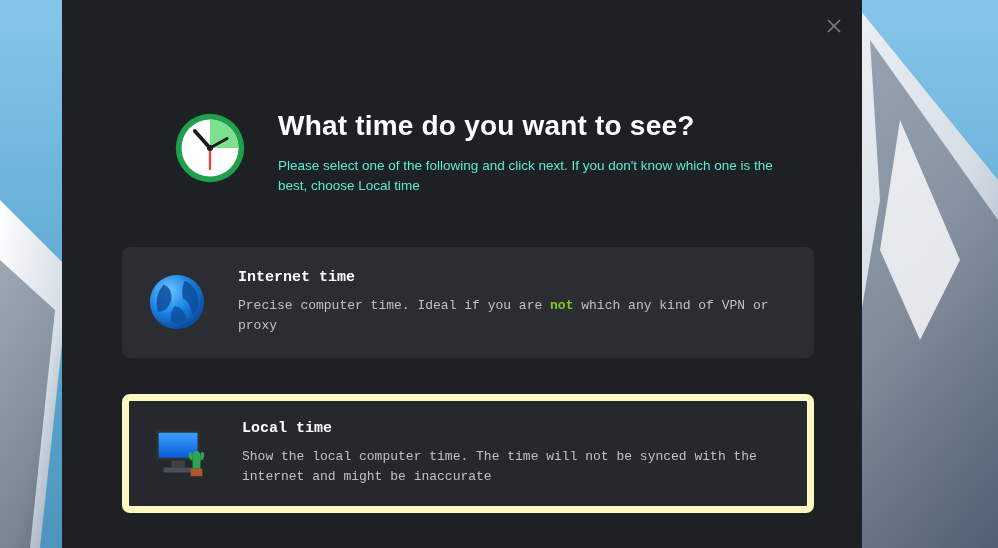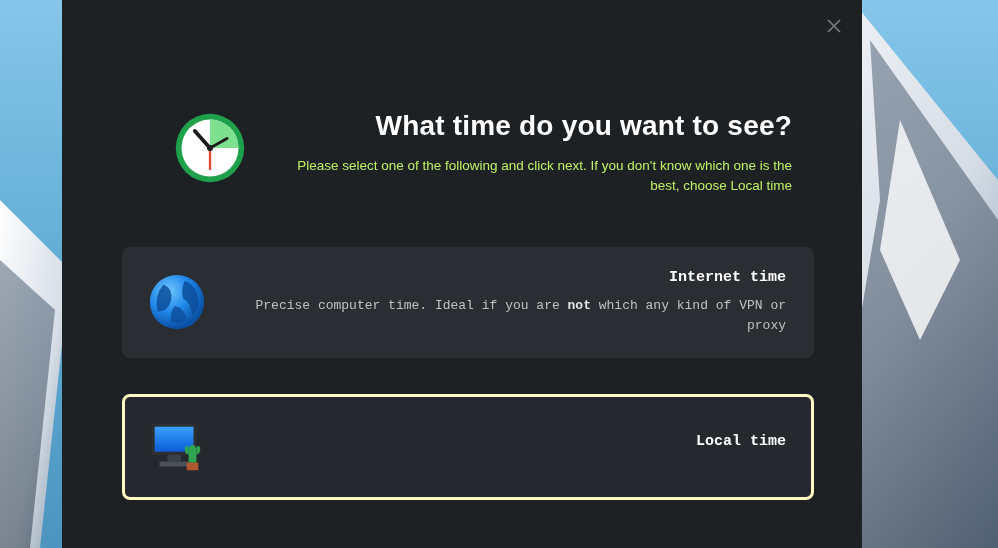--- a/index.html
+++ b/index.html
@@ -41,21 +41,20 @@
     .modal {
       position: absolute;
       left: 62px;
       top: 0;
       width: 800px;
       height: 548px;
       background: #1e2124;
       color: #d6d6d6;
       z-index: 10;
       padding: 0;
-      text-align: right;
     }
     .close-btn {
       position: absolute;
       top: 18px;
       right: 18px;
       width: 18px;
       height: 18px;
       color: #7a7e83;
       cursor: pointer;
     }
@@ -77,41 +76,41 @@
     .title {
       font-size: 28px;
       font-weight: 700;
       color: #ffffff;
       margin-bottom: 14px;
       letter-spacing: 0.2px;
     }
     .subtitle {
       font-size: 13.5px;
       line-height: 1.5;
-      color: #bef264;
+      color: #5eead4;
     }
     .options {
       padding: 50px 48px 0 60px;
       display: flex;
       flex-direction: column;
       gap: 36px;
       font-family: Liberation Mono, monospace;
     }
     .option-card {
       display: flex;
       align-items: center;
       gap: 30px;
       background: #2a2d31;
       border: 2px solid transparent;
       border-radius: 8px;
       padding: 20px 26px 20px 22px;
       cursor: pointer;
     }
     .option-card.selected {
-      border: 3px solid #fef9c3;
+      border: 7px solid #fef9c3;
       background: #25282c;
       padding: 19px 25px 19px 21px;
     }
     .option-icon {
       flex: 0 0 62px;
       height: 62px;
     }
     .option-text {
       flex: 1;
     }
@@ -119,21 +118,21 @@
       font-size: 15px;
       font-weight: 700;
       color: #ffffff;
       margin-bottom: 10px;
     }
     .option-desc {
       font-size: 13px;
       line-height: 1.55;
       color: #bfc2c5;
     }
-    .option-desc b { font-weight: 700; color: #e5e5e5; }
+    .option-desc b { font-weight: 700; color: #84cc16; }
   </style>
 </head>
 <body>
 
 <div class="bg">
   <div class="bg-peaks">
     <svg viewBox="0 0 998 548" preserveAspectRatio="none">
       <defs>
         <linearGradient id="sky" x1="0" y1="0" x2="0" y2="1">
           <stop offset="0%" stop-color="#86c6ea"></stop>
@@ -232,18 +231,19 @@
           <rect x="14" y="47" width="30" height="5" rx="1" fill="#4a5158"></rect>
 
           <rect x="42" y="48" width="12" height="8" rx="1" fill="#b0572e"></rect>
           <path d="M48 30 q-4 0 -4 6 v12 h8 v-12 q0 -6 -4 -6" fill="#2fa551"></path>
           <path d="M44 40 q-4 -1 -4 -6 q0 -3 2 -3 q2 0 2 3 z" fill="#2fa551"></path>
           <path d="M52 40 q4 -1 4 -6 q0 -3 -2 -3 q-2 0 -2 3 z" fill="#2fa551"></path>
         </svg>
       </div>
       <div class="option-text">
         <div class="option-title">Local time</div>
+        <div class="option-desc">Show the local computer time. The time will not be synced with the internet and might be inaccurate</div>
       </div>
     </div>
 
   </div>
 
 </div>
 
 </body></html>

